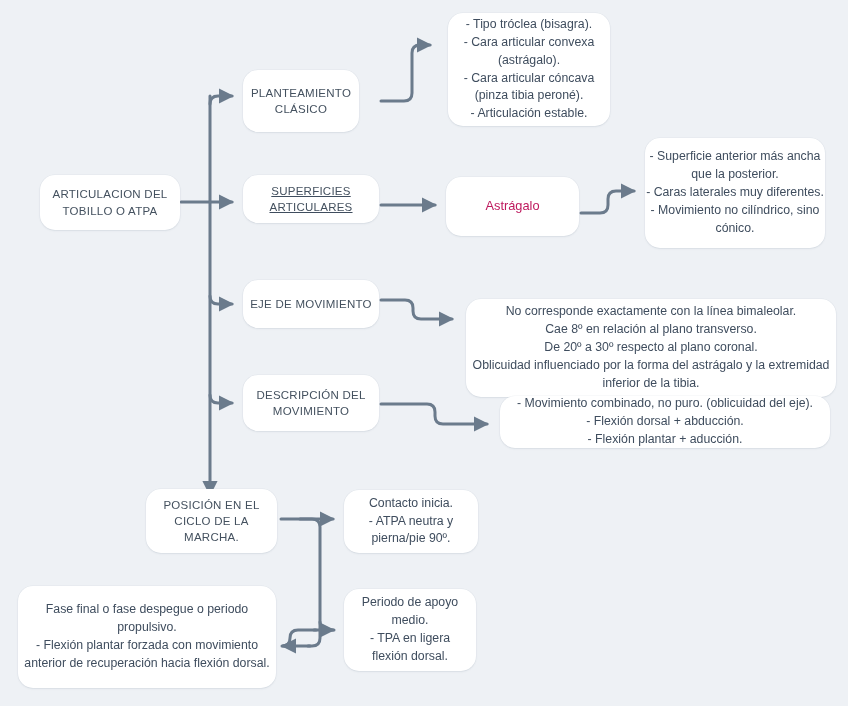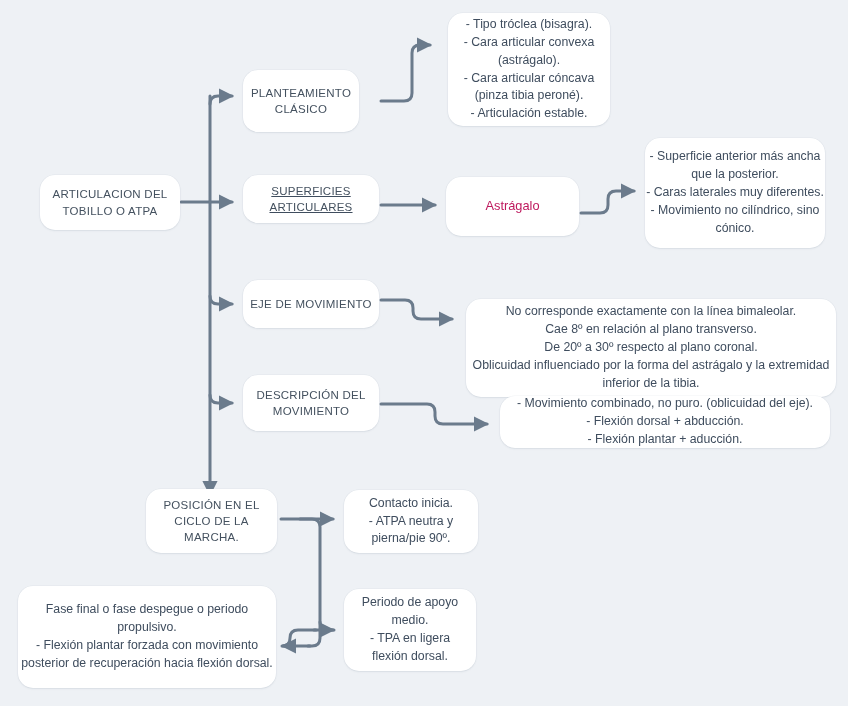--- a/index.html
+++ b/index.html
@@ -190,16 +190,16 @@
 
   <div class="node detail" id="node-apoyo">
     <span class="txt">Periodo de apoyo
 medio.
 - TPA en ligera
 flexión dorsal.</span>
   </div>
 
   <div class="node detail" id="node-fase">
     <span class="txt">Fase final o fase despegue o periodo propulsivo.
-- Flexión plantar forzada con movimiento posterior de recuperación hacia flexión dorsal.</span>
+- Flexión plantar forzada con movimiento anterior de recuperación hacia flexión dorsal.</span>
   </div>
 
 </div>
 
 </body></html>

